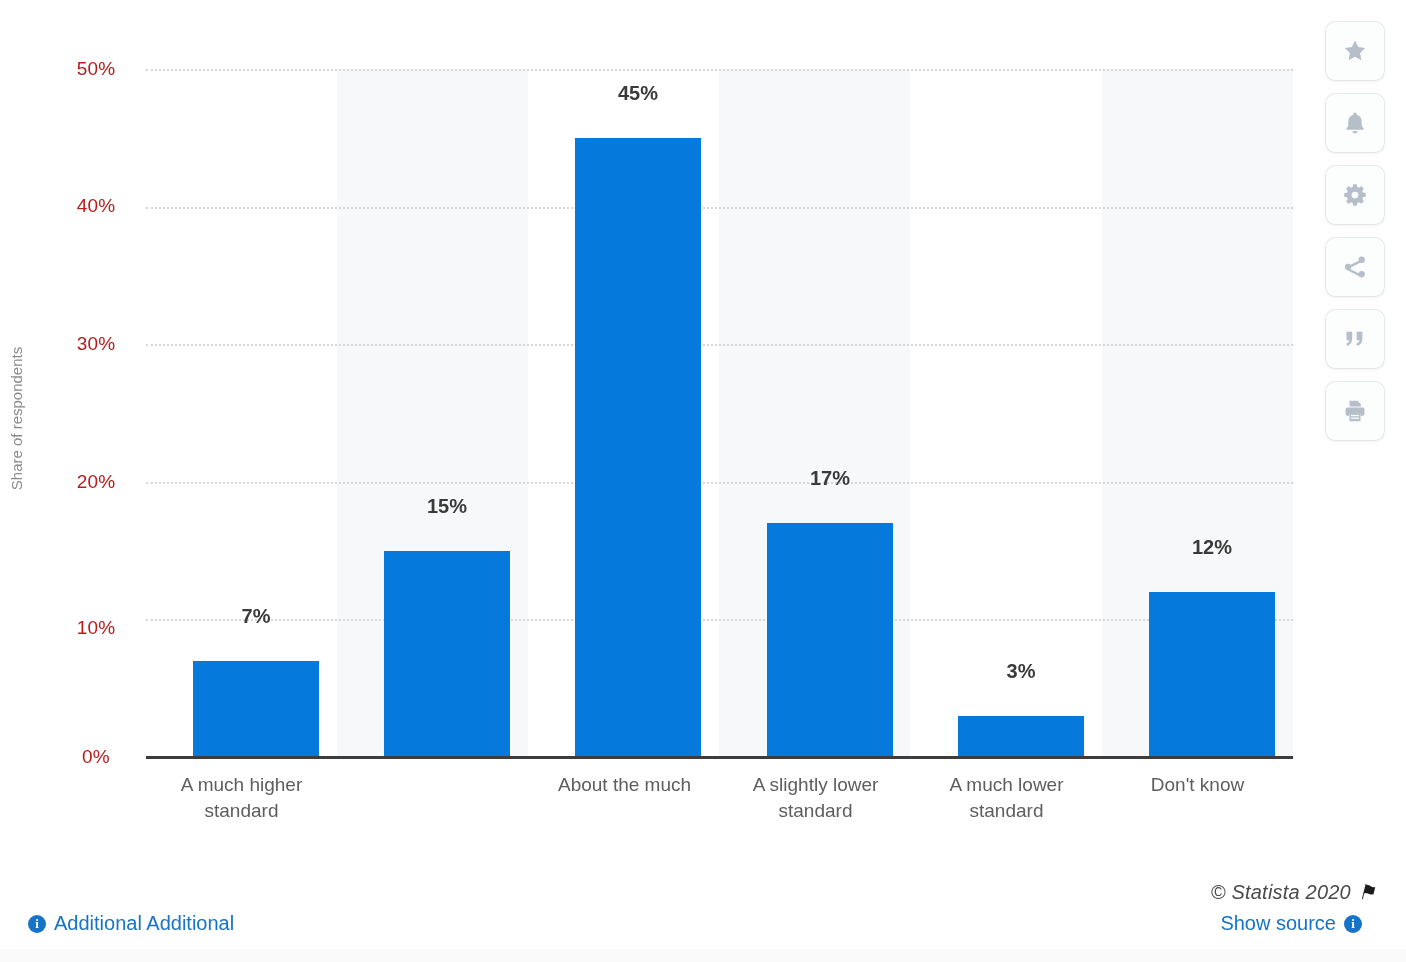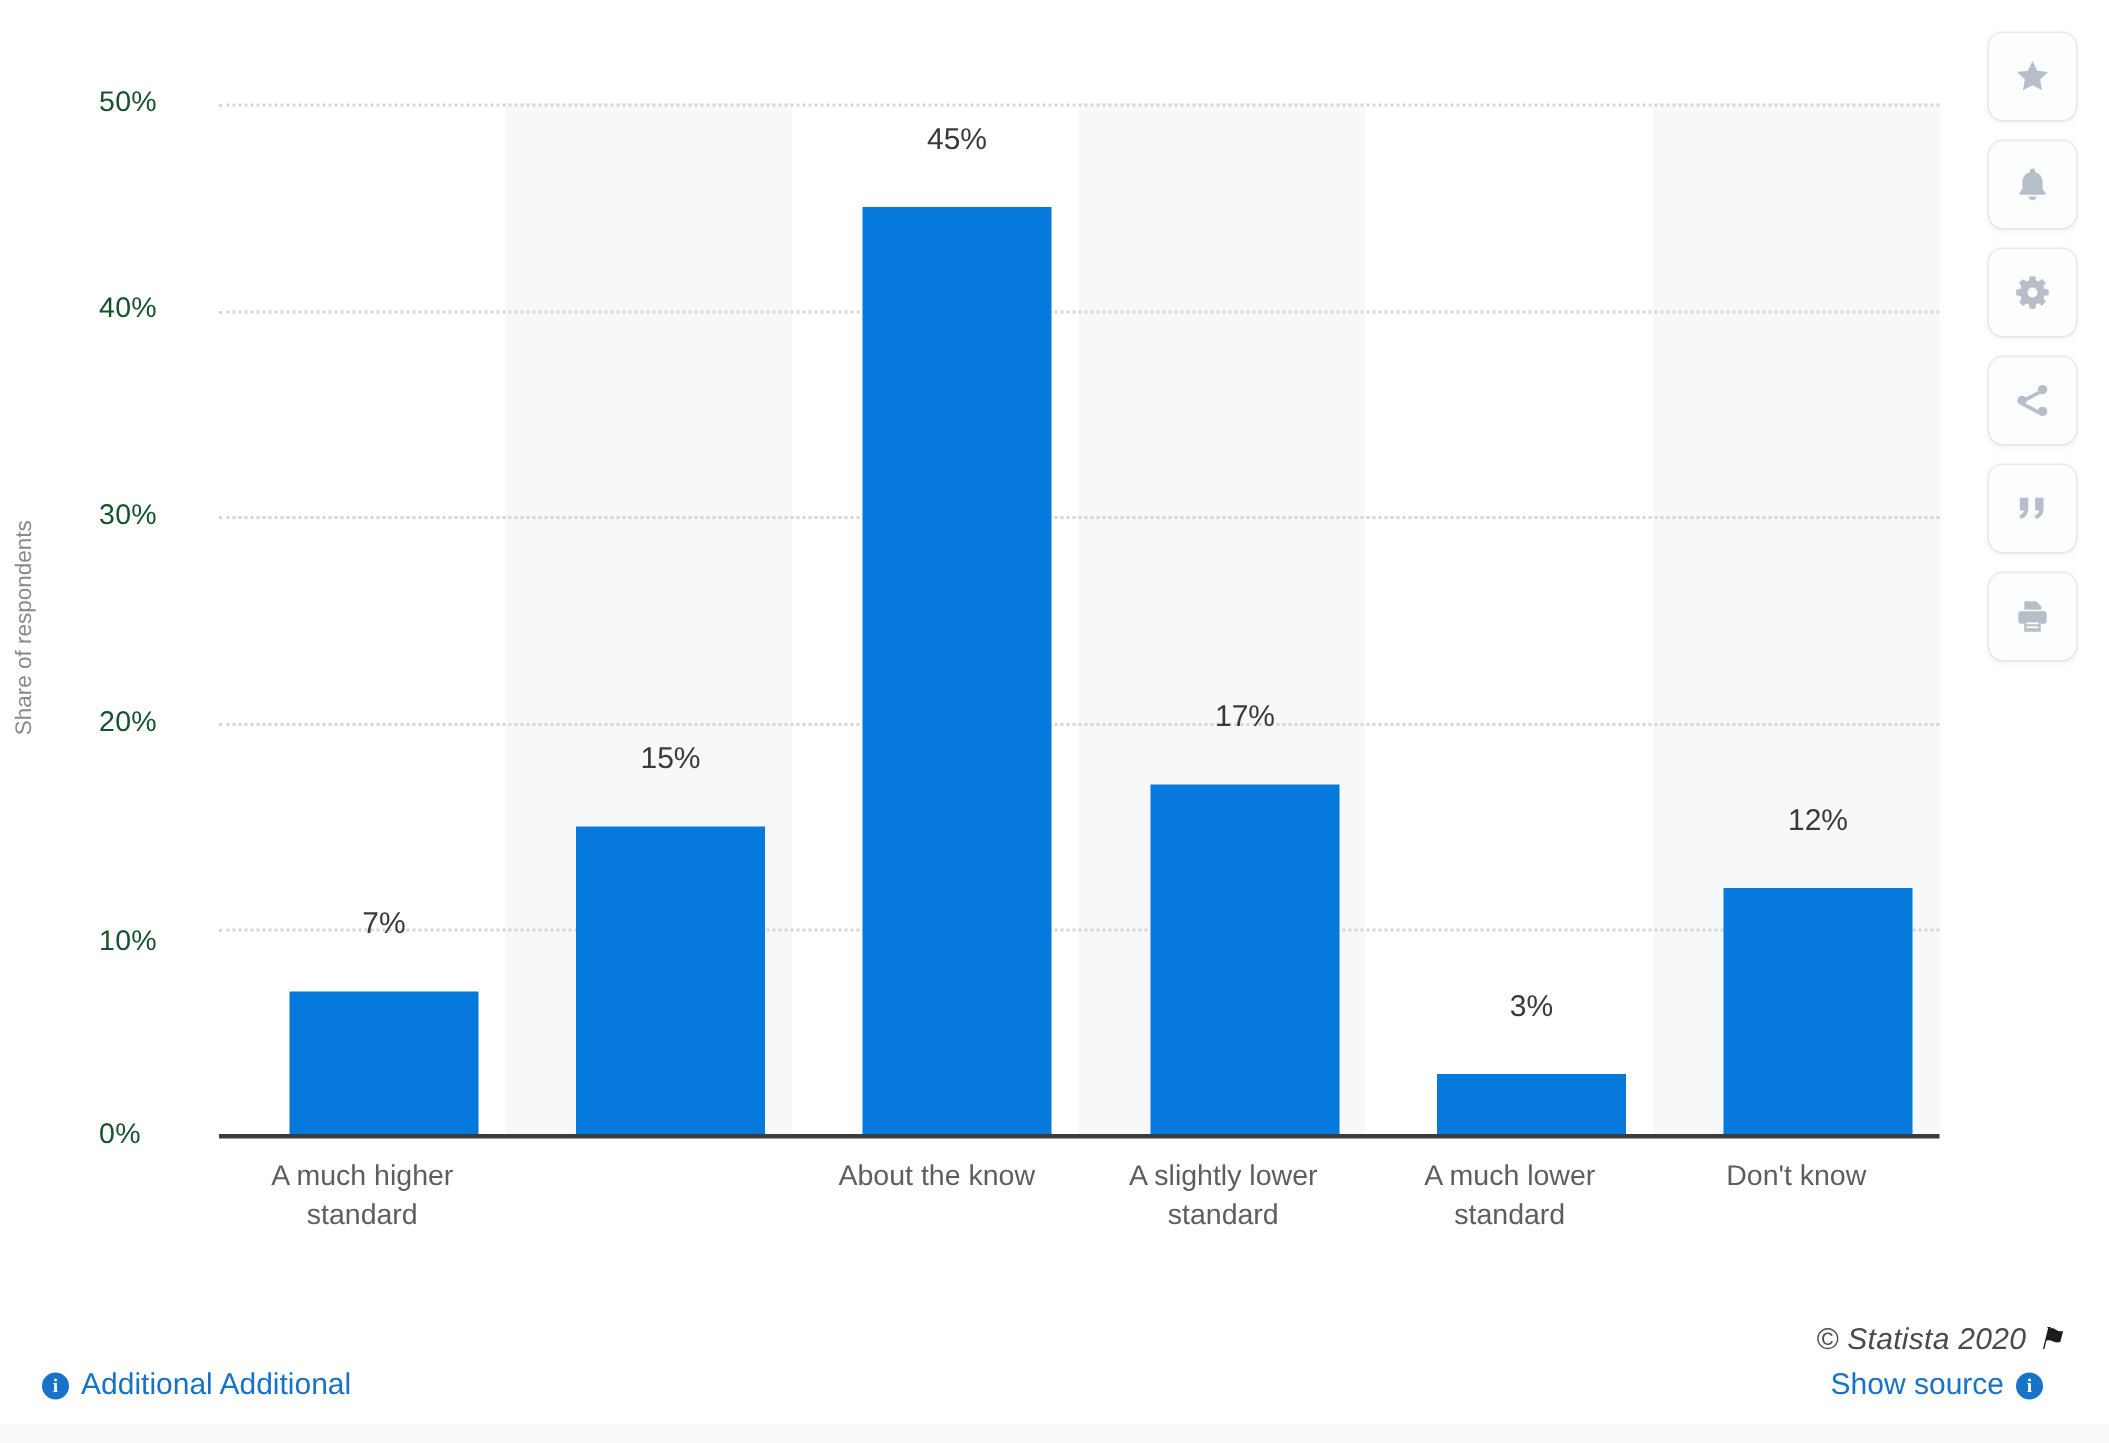--- a/index.html
+++ b/index.html
@@ -59,23 +59,23 @@
     top: 756px;
     width: 1147px;
     height: 3px;
     background: #3c3c3c;
   }
 
   .ytick {
     position: absolute;
     right: 0;
     width: 60px;
-    text-align: left;
+    text-align: center;
     font-size: 19px;
-    color: #14532d;
+    color: #b91c1c;
     transform: translateY(-50%);
     letter-spacing: 0.2px;
   }
   #ytick-col {
     position: absolute;
     left: 60px;
     top: 0;
     width: 66px;
     height: 860px;
   }
@@ -97,21 +97,21 @@
   .bar {
     position: absolute;
     bottom: 0;
     background: #0579dc;
   }
 
   .bar-value {
     position: absolute;
     text-align: center;
     font-size: 20px;
-    font-weight: normal;
+    font-weight: bold;
     color: #3a3a3a;
     white-space: nowrap;
     transform: translateY(-100%);
   }
 
   .xlabel {
     position: absolute;
     top: 772px;
     text-align: center;
     font-size: 19px;
@@ -252,21 +252,21 @@
       <div class="bar-value" style="left:238px;  width:126px; bottom:216.4px;">15%</div>
       <div class="bar-value" style="left:429px;  width:126px; bottom:629.2px;">45%</div>
       <div class="bar-value" style="left:621px;  width:126px; bottom:243.9px;">17%</div>
       <div class="bar-value" style="left:812px;  width:126px; bottom:51.3px;">3%</div>
       <div class="bar-value" style="left:1003px; width:126px; bottom:175.1px;">12%</div>
     </div>
 
     <div id="axis-line"></div>
 
     <div class="xlabel" style="left:146px;  width:191px;text-align:center;">A much higher standard</div>
-    <div class="xlabel" style="left:529px;  width:191px;">About the know</div>
+    <div class="xlabel" style="left:529px;  width:191px;">About the much</div>
     <div class="xlabel" style="left:911px;  width:191px;">A much lower standard</div>
     <div class="xlabel" style="left:720px;  width:191px;">A slightly lower standard</div>
     <div class="xlabel" style="left:1102px; width:191px;">Don't know</div>
   </div>
 
   <div id="copyright">
     <span>© Statista 2020</span><span class="flag">⚑</span>
   </div>
 
   <div id="footer">

